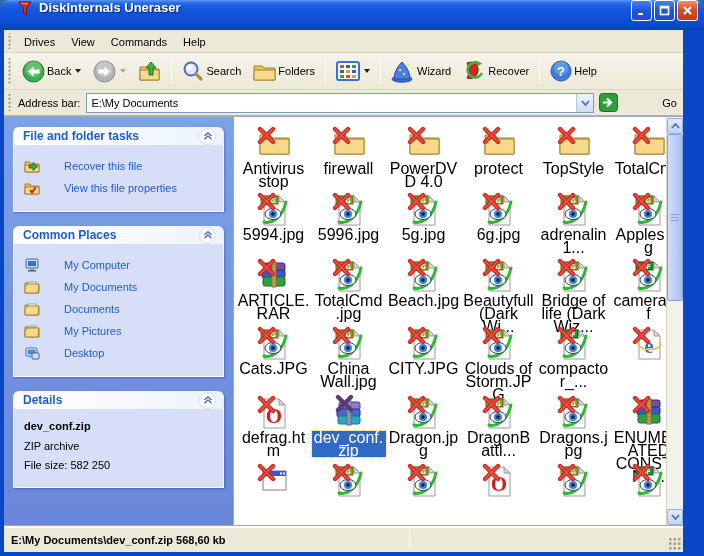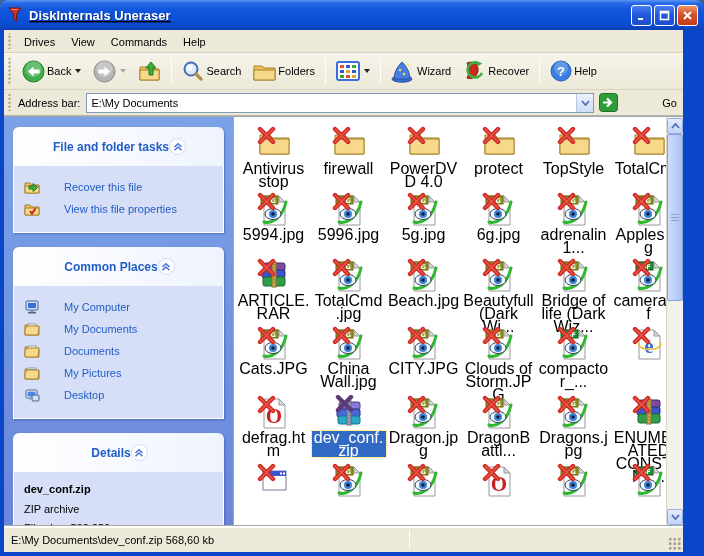--- a/index.html
+++ b/index.html
@@ -1,21 +1,21 @@
 <!DOCTYPE html>
 <html><head>
 <meta charset="utf-8">
 <style>
   html,body{margin:0;padding:0;background:#3a6ea5;font-family:"Liberation Sans",sans-serif;}
   *{box-sizing:border-box;}
   .window{width:704px;height:556px;display:flex;flex-direction:column;border-radius:8px 8px 0 0;overflow:hidden;box-shadow:2px 2px 8px rgba(0,0,0,.5);}
   
-  .titlebar{height:30px;flex:0 0 30px;display:flex;align-items:center;padding:0 6px 0 6px;
+  .titlebar{height:30px;flex:0 0 30px;display:flex;padding:0 6px 0 16px;
     background:linear-gradient(180deg,#5a96f2 0%,#2a6ae8 10%,#1257dd 30%,#0c4fd6 70%,#0a46c4 92%,#0a3fb0 100%);
-    border-radius:8px 8px 0 0;text-decoration:underline;}
+    border-radius:8px 8px 0 0;}
   .titlebar .app-icon{width:18px;height:18px;margin-right:5px;flex:0 0 auto;}
   .titlebar .title{color:#fff;font-weight:bold;font-size:13px;text-shadow:1px 1px 1px #0a2a80;flex:1;}
   .tb-btns{display:flex;gap:2px;}
   .tb-btn{width:21px;height:21px;border-radius:3px;border:1px solid #fff;display:flex;align-items:center;justify-content:center;
     background:linear-gradient(180deg,#4a7ff2,#2057d8 50%,#1a4ecf);}
   .tb-btn.close{background:linear-gradient(180deg,#f0926a,#d8512a 45%,#c23a17);}
   
   .frame{flex:1;display:flex;background:#0a46c8;padding:0 21px 4px 4px;min-height:0;}
   .inner{flex:1;display:flex;flex-direction:column;background:#ece9d8;min-width:0;min-height:0;}
   
@@ -34,21 +34,21 @@
   .addr-field{flex:1;height:20px;background:#fff;border:1px solid #7f9db9;display:flex;align-items:center;}
   .addr-text{flex:1;font-size:11px;padding:0 4px;color:#000;}
   .combo-btn{width:17px;height:18px;margin:0;border-left:1px solid #b8c8e0;background:linear-gradient(180deg,#eef3fd,#cfdcf6);display:flex;align-items:center;justify-content:center;}
   .go-btn{width:20px;height:20px;margin:0 4px;display:flex;align-items:center;justify-content:center;}
   .go-label{font-size:11px;margin-right:2px;margin-left:40px;}
   
   .content{flex:1;display:flex;min-height:0;border-top:1px solid #9aa8b8;}
   
   .sidebar{width:229px;flex:0 0 229px;background:linear-gradient(180deg,#7ba2e7,#6a86da);overflow:hidden;padding:10px 9px;}
   .panel{margin-bottom:14px;border-radius:6px 6px 0 0;overflow:hidden;box-shadow:1px 1px 2px rgba(20,40,120,.35);}
-  .panel-header{height:39px;display:flex;align-items:center;justify-content:center;padding:0 8px 0 10px;
+  .panel-header{height:18px;display:flex;align-items:center;justify-content:space-between;padding:0 8px 0 10px;
     background:linear-gradient(90deg,#ffffff,#eef3fd);}
   .panel-title{color:#215dc6;font-weight:bold;font-size:12px;}
   .chevron-btn{width:17px;height:17px;border-radius:50%;background:#fff;border:1px solid #d0dcf4;display:flex;align-items:center;justify-content:center;}
   .panel-body{background:#d6dff7;border:1px solid #fff;border-top:none;padding:7px 6px 9px 10px;}
   .side-item{display:flex;align-items:center;gap:24px;margin:6px 0;cursor:pointer;}
   .side-item span.lbl{color:#215dc6;font-size:11px;}
   .detail-name{font-size:11px;font-weight:bold;color:#000;margin:4px 0 8px 0;}
   .detail-line{font-size:11px;color:#000;margin:7px 0;}
   
   .fileview{flex:1;position:relative;background:#fff;min-width:0;overflow:hidden;border-left:1px solid #9aa8b8;}
@@ -58,21 +58,21 @@
   .flabel{font-size:16px;line-height:13px;text-align:center;max-width:74px;margin-top:1px;word-wrap:break-word;color:#000;padding:0 1px;}
   .flabel.selected{background:#316ac5;color:#fff;outline:1px dotted #f8d878;}
   
   .scrollbar{position:absolute;top:0;right:0;bottom:0;width:17px;background:#f2f1ec;border-left:1px solid #d8d5c8;}
   .sb-btn{position:absolute;left:0;width:16px;height:16px;background:linear-gradient(180deg,#e2ebfd,#c2d3f8);border:1px solid #98b0e0;border-radius:2px;display:flex;align-items:center;justify-content:center;}
   .sb-up{top:1px;} .sb-down{bottom:1px;}
   .sb-thumb{position:absolute;left:0;top:17px;width:16px;height:167px;border:1px solid #8aa0d8;border-radius:2px;
     background:linear-gradient(90deg,#cfdcfb,#bcd0f8 50%,#a8c0f0);display:flex;align-items:center;justify-content:center;}
   .sb-grip{width:8px;height:8px;background-image:repeating-linear-gradient(180deg,#8aa0d8 0 1px,rgba(0,0,0,0) 1px 3px);}
   
-  .statusbar{height:26px;flex:0 0 26px;background:#ece9d8;border-top:1px solid #fff;box-shadow:inset 0 1px 0 #fff,0 -1px 0 #aca899;display:flex;align-items:center;position:relative;}
+  .statusbar{height:26px;flex:0 0 26px;background:#ece9d8;border-top:1px solid #fff;box-shadow:inset 0 1px 0 #fff,0 -1px 0 #aca899;display:flex;align-items:center;position:relative;font-weight:bold;}
   .status-text{font-size:11px;padding-left:7px;color:#000;}
   .status-sep{position:absolute;left:405px;top:3px;bottom:3px;width:1px;background:#aca899;border-right:1px solid #fff;}
   .resize-grip{position:absolute;right:2px;bottom:2px;width:13px;height:13px;
     background-image:radial-gradient(circle,#9c9a87 1.2px,rgba(0,0,0,0) 1.4px);background-size:4.5px 4.5px;}
   svg{display:block;}
 </style>
 </head>
 <body>
 
 <div class="window">

